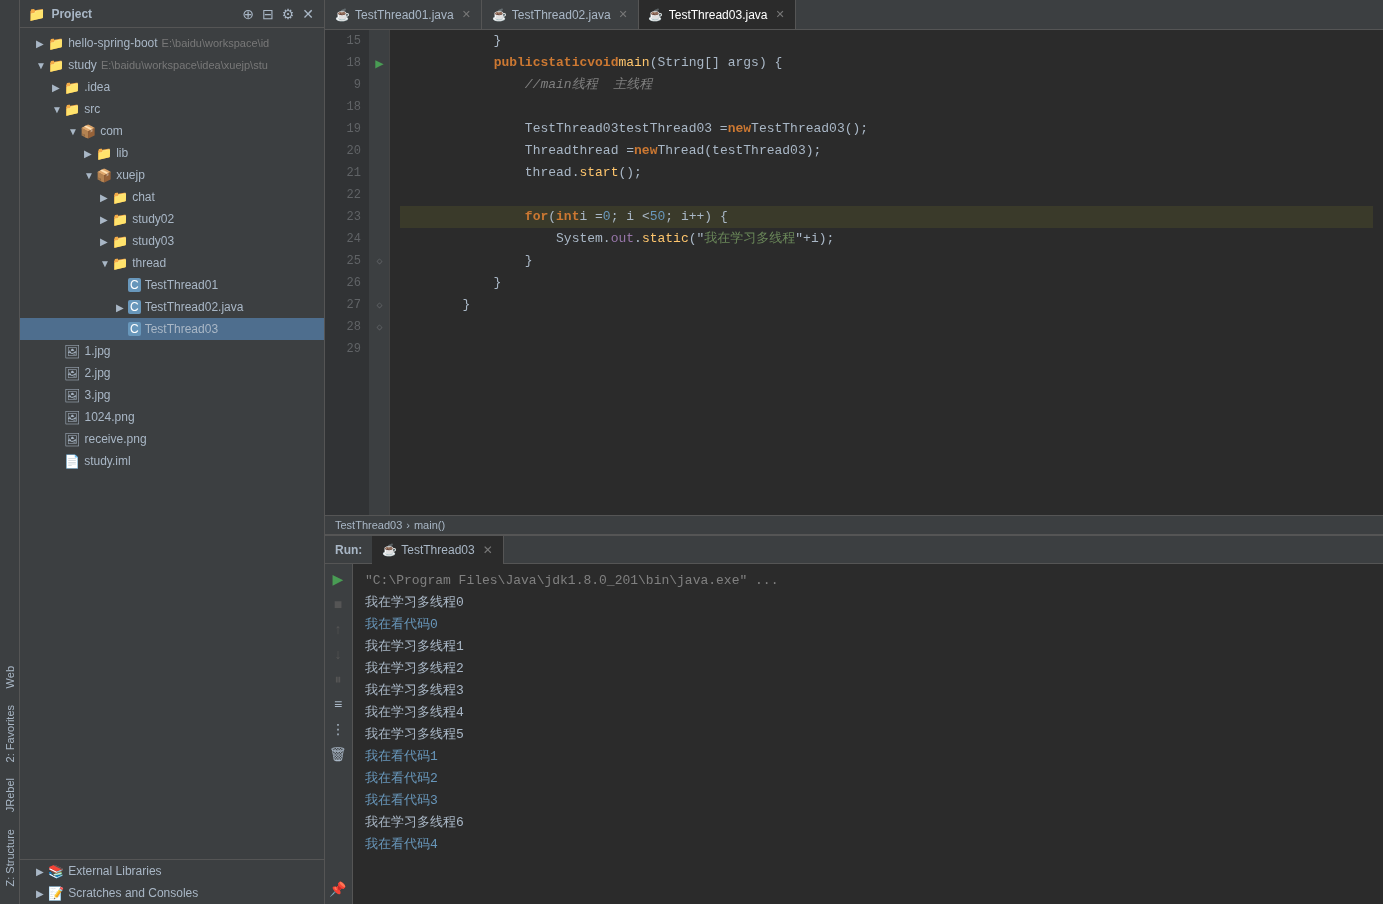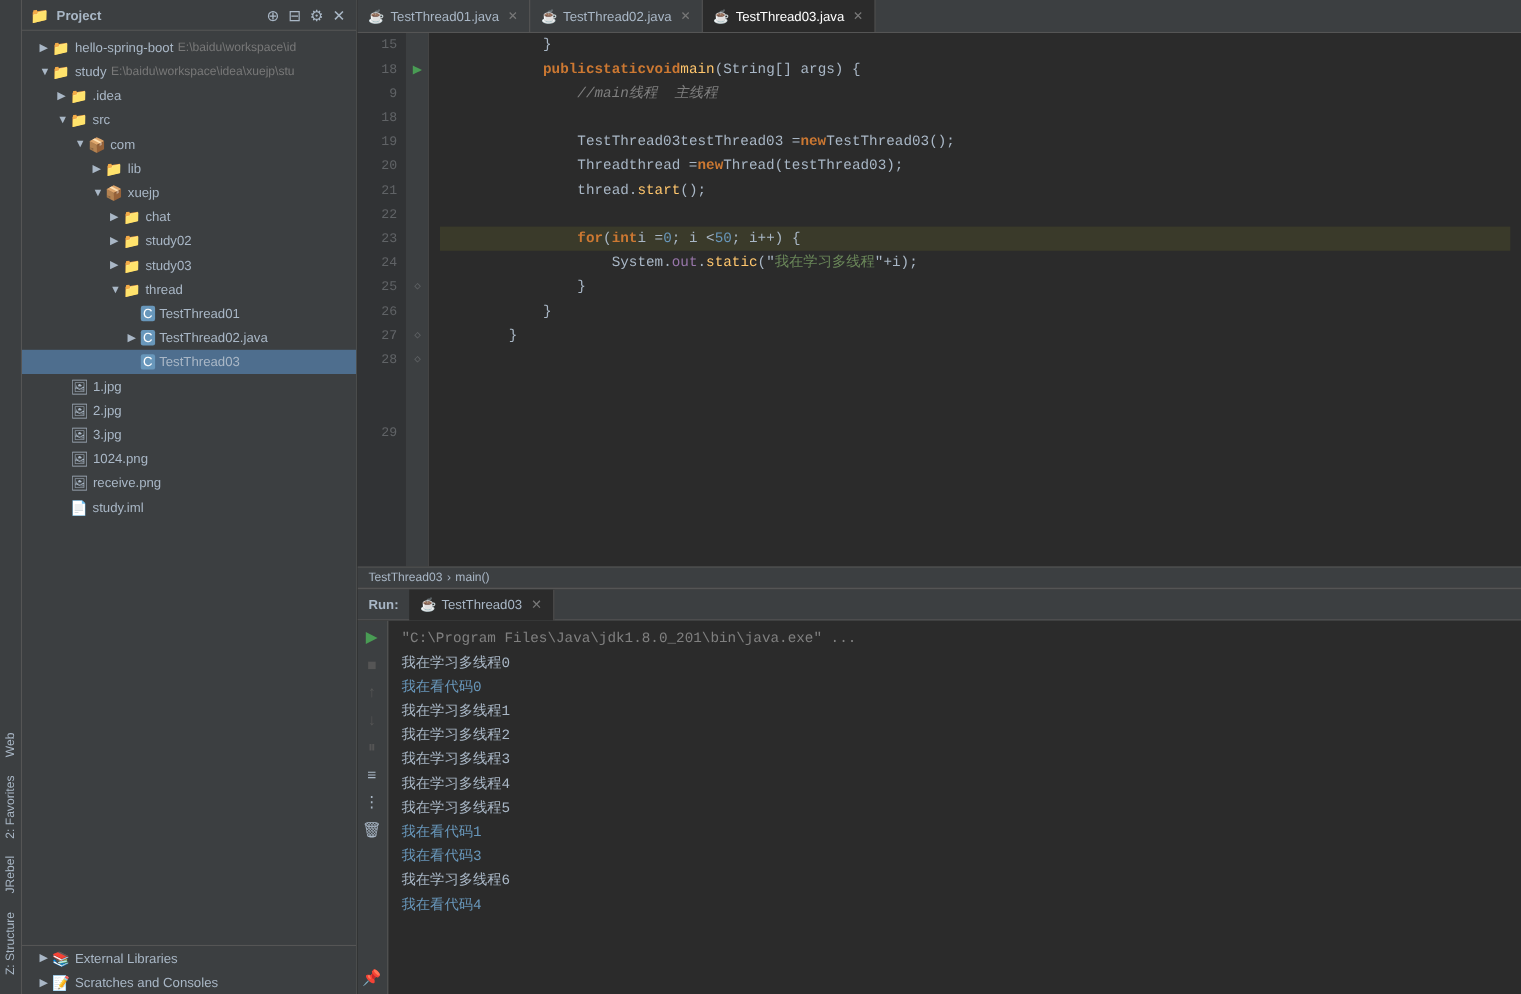--- a/index.html
+++ b/index.html
@@ -579,21 +579,21 @@
           <div style="line-height:22px;">19</div>
           <div style="line-height:22px;">20</div>
           <div style="line-height:22px;">21</div>
           <div style="line-height:22px;">22</div>
           <div style="line-height:22px;">23</div>
           <div style="line-height:22px;">24</div>
           <div style="line-height:22px;">25</div>
           <div style="line-height:22px;">26</div>
           <div style="line-height:22px;">27</div>
           <div style="line-height:22px;">28</div>
-          <div style="line-height:22px;margin-top:44px;">29</div>
+          <div style="line-height:22px;">29</div>
         </div>
 
         <div id="line-number-gutter">
           <div style="height:22px;"></div>
           <div style="height:22px; display:flex; align-items:center; justify-content:center;">
               <span style="color:#499c54; font-size:14px;">▶</span>
             </div>
           <div style="height:22px;"></div>
           <div style="height:22px;"></div>
           <div style="height:22px;"></div>
@@ -767,20 +767,23 @@
           <div class="output-line thread1">
             <span>我在学习多线程4</span>
           </div>
           <div class="output-line thread1">
             <span>我在学习多线程5</span>
           </div>
           <div class="output-line thread2">
             <span>我在看代码1</span>
           </div>
           <div class="output-line thread2">
+            <span>我在看代码2</span>
+          </div>
+          <div class="output-line thread2">
             <span>我在看代码3</span>
           </div>
           <div class="output-line thread1">
             <span>我在学习多线程6</span>
           </div>
           <div class="output-line thread2">
             <span>我在看代码4</span>
           </div>
         </div>
       </div>

